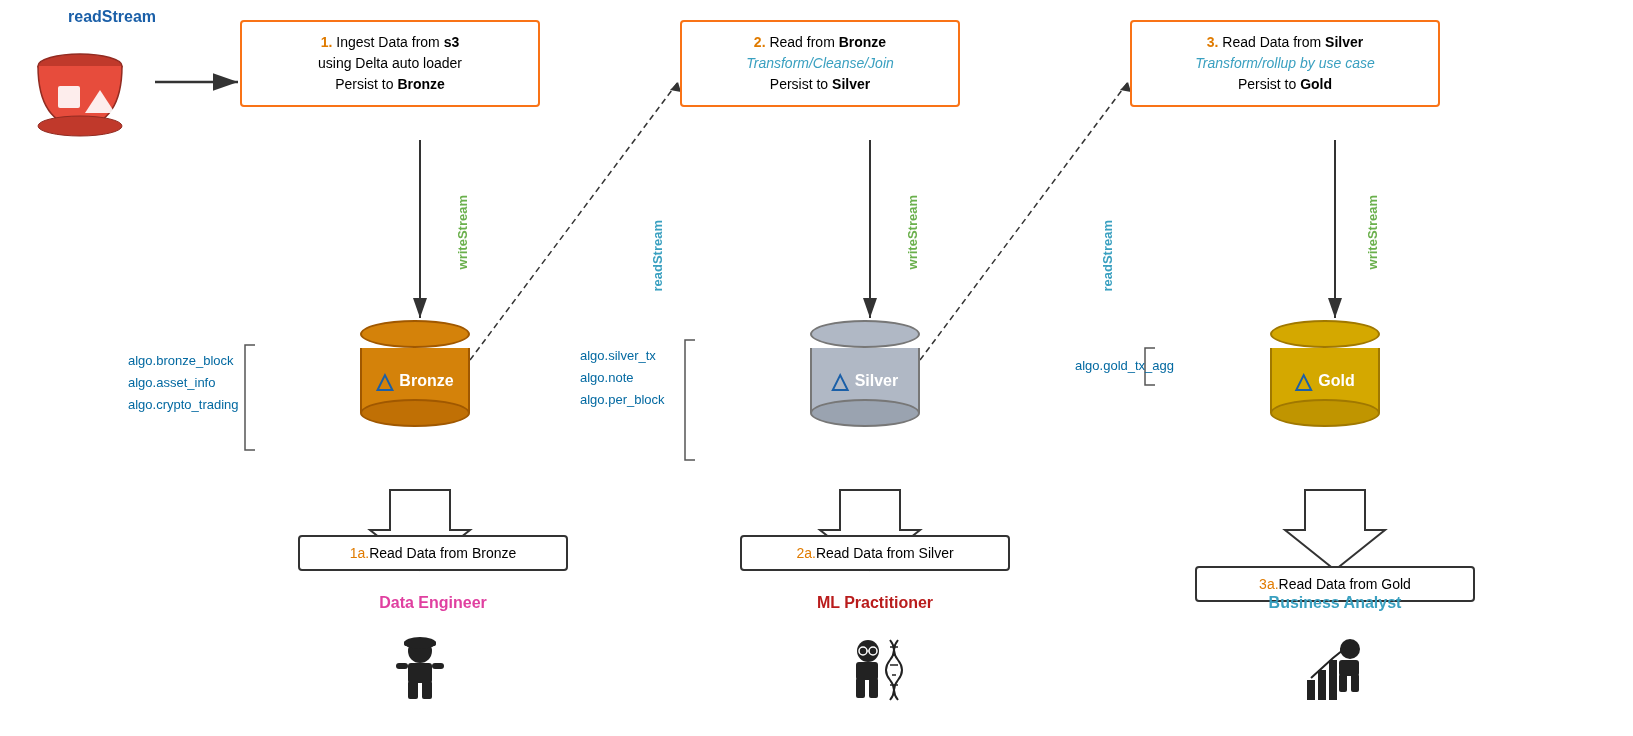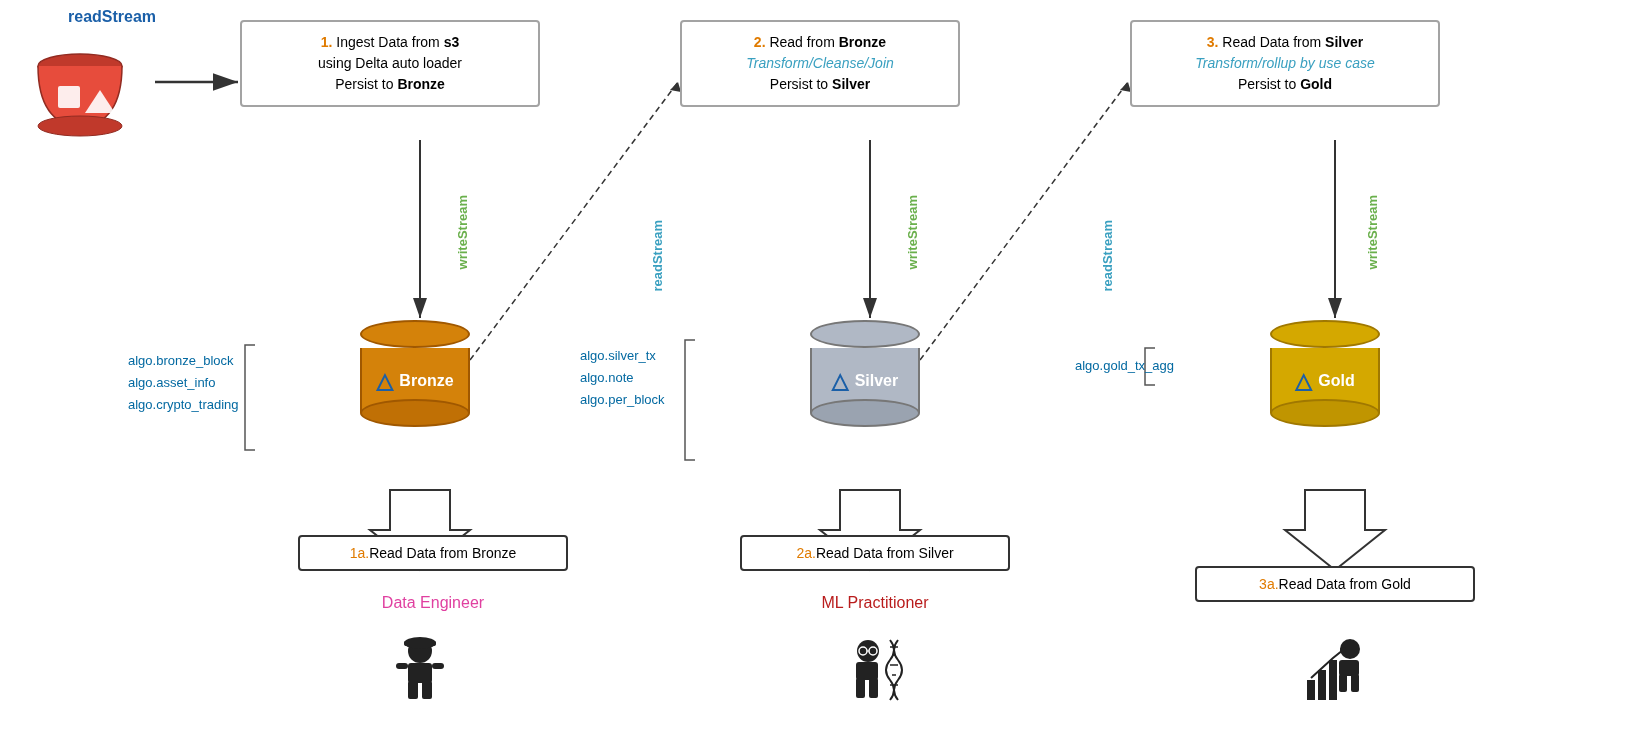--- a/index.html
+++ b/index.html
@@ -14,21 +14,21 @@
 
     .diagram-container {
       width: 1633px;
       height: 736px;
       position: relative;
     }
 
     
     .info-box {
       position: absolute;
-      border: 2px solid #a3a3a3;
+      border: 2px solid #f97316;
       border-radius: 4px;
       padding: 10px 14px;
       text-align: center;
       background: #fff;
       font-size: 14px;
       line-height: 1.5;
     }
 
     .info-box .step-num {
       font-weight: bold;
@@ -123,21 +123,21 @@
     }
 
     .rbox1 { top: 535px; left: 298px; width: 270px; }
     .rbox2 { top: 535px; left: 740px; width: 270px; }
     .rbox3 { top: 535px; left: 1195px; width: 280px; margin-top: 31px; }
 
     
     .role-label {
       position: absolute;
       font-size: 16px;
-      font-weight: normal;
+      font-weight: bold;
       text-align: center;
     }
 
     .role-engineer { top: 594px; left: 298px; width: 270px; color: #e040a0; }
     .role-ml       { top: 594px; left: 740px; width: 270px; color: #b91c1c; }
     .role-analyst  { top: 594px; left: 1195px; width: 280px; color: #3aa0c0; }
 
     
     .person-icon {
       position: absolute;
@@ -356,20 +356,21 @@
   </div>
   <div class="read-box rbox2">
     <span class="step-num orange">2a.</span><span>Read Data from Silver</span>
   </div>
   <div class="read-box rbox3">
     <span class="step-num orange">3a.</span><span>Read Data from Gold</span>
   </div>
 
   <div class="role-label role-engineer">Data Engineer</div>
   <div class="role-label role-ml">ML Practitioner</div>
+  <div class="role-label role-analyst">Business Analyst</div>
 
   <div class="person-icon person-engineer">
     <svg width="60" height="70" viewBox="0 0 60 70">
 
       <circle cx="30" cy="16" r="12" fill="#222"></circle>
 
       <ellipse cx="30" cy="8" rx="16" ry="6" fill="#222"></ellipse>
       <rect x="14" y="6" width="32" height="5" rx="2" fill="#222"></rect>
 
       <rect x="18" y="28" width="24" height="20" rx="3" fill="#222"></rect>

